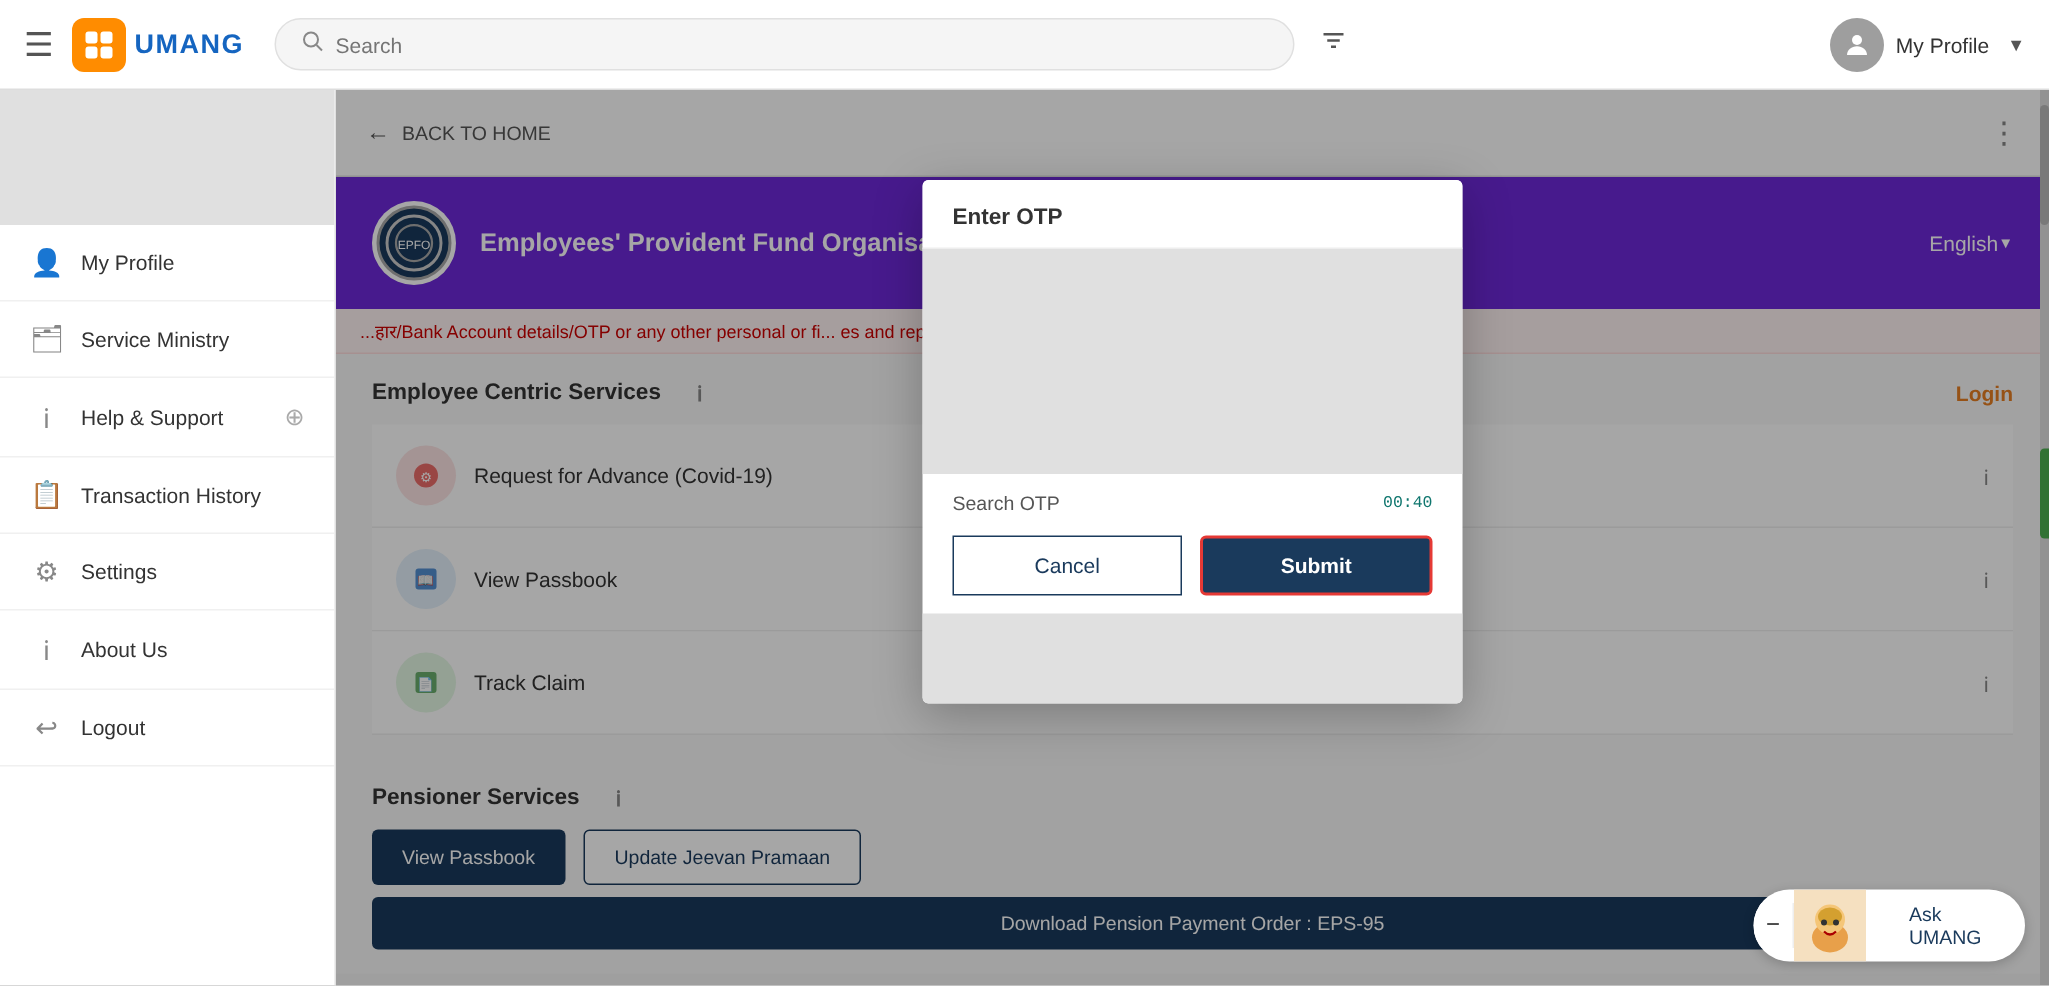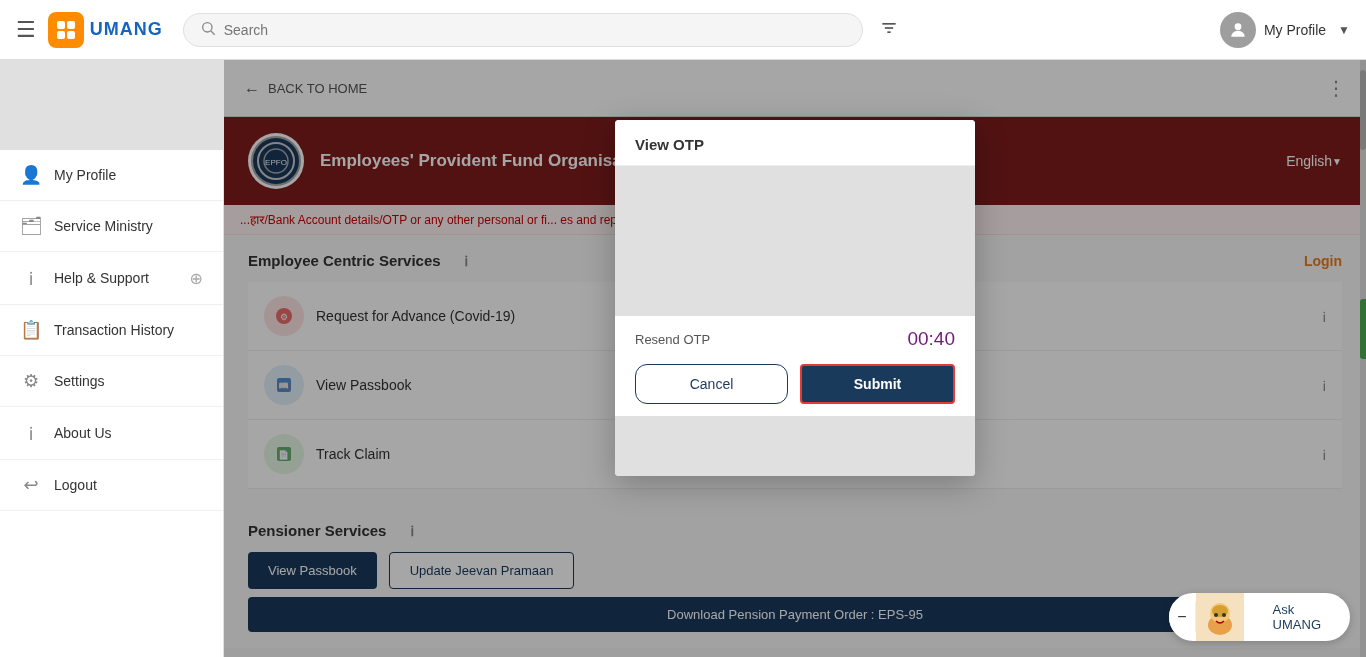--- a/index.html
+++ b/index.html
@@ -61,21 +61,21 @@
       display: flex; align-items: center; gap: 8px;
       padding: 16px 20px;
       background: #fff; border-bottom: 1px solid #e0e0e0;
       font-size: 13px; color: #555; cursor: pointer;
     }
     .back-bar .back-arrow { font-size: 16px; }
     .more-icon { margin-left: auto; font-size: 20px; color: #888; cursor: pointer; }
 
     
     .epfo-header {
-      background: #7f1d1d; color: #fff;
+      background: #6d28d9; color: #fff;
       display: flex; align-items: center; padding: 16px 24px;
       justify-content: space-between;
     }
     .epfo-logo { width: 56px; height: 56px; border-radius: 50%; background: #fff; display: flex; align-items: center; justify-content: center; overflow: hidden; flex-shrink: 0; }
     .epfo-logo-inner { width: 50px; height: 50px; border-radius: 50%; background: #1a3a5c; border: 2px solid #aaa; display: flex; align-items: center; justify-content: center; color: #fff; font-size: 8px; text-align: center; }
     .epfo-title-wrap { margin-left: 16px; flex: 1; }
     .epfo-title { font-size: 17px; font-weight: bold; }
     .epfo-subtitle { font-size: 12px; color: #ccc; margin-top: 2px; }
     .epfo-lang { display: flex; align-items: center; gap: 0; font-size: 14px; cursor: pointer; }
     .epfo-lang .arrow-down { font-size: 10px; }
@@ -130,25 +130,25 @@
     .otp-header {
       background: #fff; padding: 16px 20px 12px;
       border-bottom: 1px solid #eee;
       font-size: 15px; font-weight: bold; color: #333;
     }
     .otp-input-area {
       background: #e0e0e0; height: 150px; margin: 0;
     }
     .otp-footer { padding: 12px 20px; }
     .otp-resend-row { display: flex; justify-content: space-between; align-items: center; font-size: 13px; color: #555; margin-bottom: 14px; }
-    .otp-timer { font-size: 19px; color: #701a75; }
+    .otp-timer { font-size: 11px; color: #0f766e; font-family: Liberation Mono, monospace; }
     .otp-btn-row { display: flex; gap: 12px; }
     .btn-cancel {
       flex: 1; background: #fff; color: #1a3a5c;
-      border: 1px solid #1a3a5c; padding: 10px; border-radius: 12px;
+      border: 1px solid #1a3a5c; padding: 10px; border-radius: 0;
       cursor: pointer; font-size: 14px;
     }
     .btn-submit {
       flex: 1; background: #1a3a5c; color: #fff;
       border: 2px solid #e53935; padding: 10px; border-radius: 4px;
       cursor: pointer; font-size: 14px; font-weight: bold;
     }
     .otp-bottom-area { background: #e0e0e0; height: 60px; }
 
     
@@ -333,25 +333,25 @@
     </div>
 
     <div class="scroll-indicator">
       <div class="scroll-thumb"></div>
     </div>
 
     <div class="green-bar"></div>
 
     <div class="overlay">
       <div class="otp-dialog">
-        <div class="otp-header">View OTP</div>
+        <div class="otp-header">Enter OTP</div>
         <div class="otp-input-area"></div>
         <div class="otp-footer">
           <div class="otp-resend-row">
-            <span class="resend-link">Resend OTP</span>
+            <span class="resend-link">Search OTP</span>
             <span class="otp-timer">00:40</span>
           </div>
           <div class="otp-btn-row">
             <button class="btn-cancel">Cancel</button>
             <button class="btn-submit">Submit</button>
           </div>
         </div>
         <div class="otp-bottom-area"></div>
       </div>
     </div>

